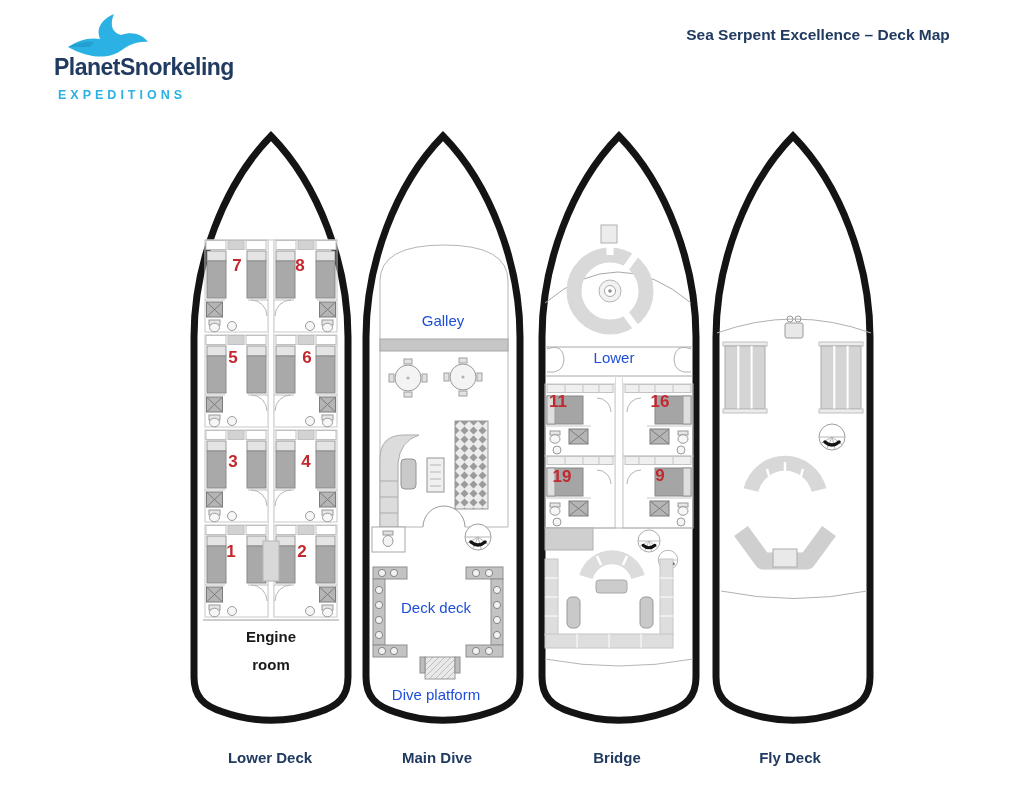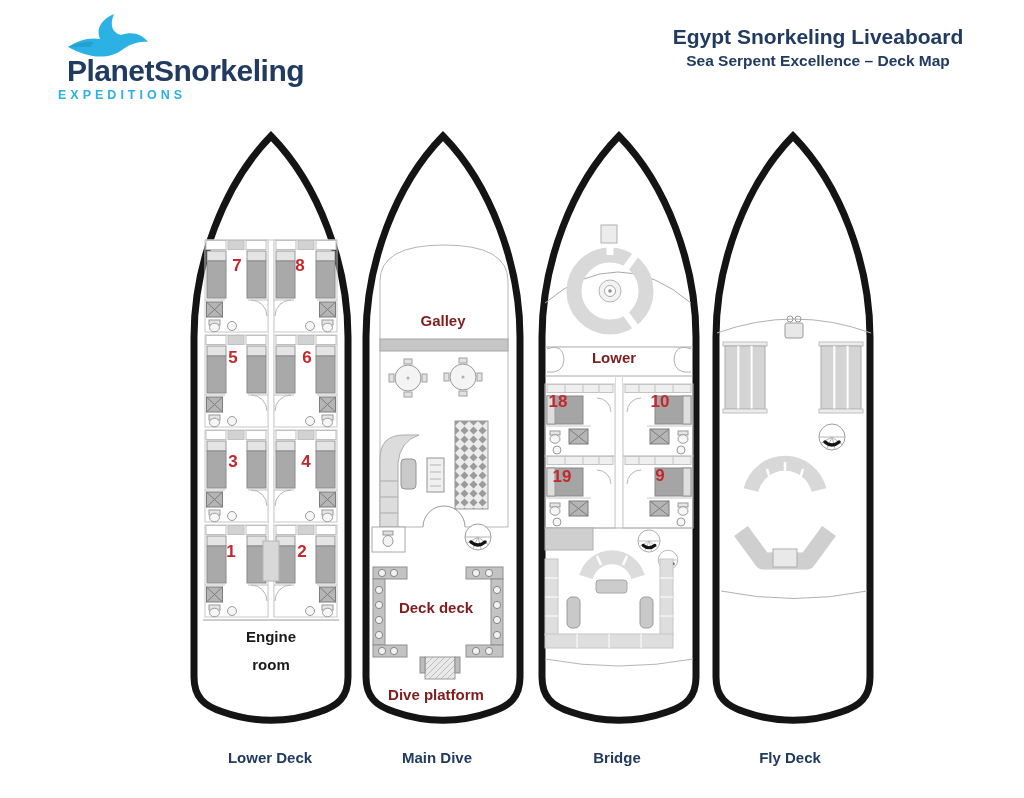--- a/index.html
+++ b/index.html
@@ -1,32 +1,32 @@
 <!DOCTYPE html>
 <html style="--navy: #203a60; --lblue: #2bb1e3; --red: #c2282e;"><head>
 <meta charset="utf-8">
 <style>
   html,body{margin:0;padding:0;background:#fff;}
   .page{position:relative;width:1024px;height:798px;background:#ffffff;overflow:hidden;
         font-family:"Liberation Sans",sans-serif;}
   .abs{position:absolute;}
   
-  .logo-word{position:absolute;left:54px;top:54px;font-size:30px;font-weight:bold;
-             letter-spacing:-0.5px;color:var(--navy);margin-left:13px;}
+  .logo-word{position:absolute;left:54px;top:54px;font-size:23px;font-weight:bold;
+             letter-spacing:-0.5px;color:var(--navy);}
   .logo-tag{position:absolute;left:58px;top:88px;font-size:12.5px;font-weight:bold;
             letter-spacing:4px;color:var(--lblue);}
   .title-block{position:absolute;left:818px;top:24px;transform:translateX(-50%);
                text-align:center;color:var(--navy);white-space:nowrap;}
   .title-main{font-size:21px;font-weight:bold;line-height:26px;}
   .title-sub{font-size:15.5px;font-weight:bold;line-height:22px;}
   
   .deck-svg{position:absolute;top:129px;}
   
-  .lbl{position:absolute;transform:translate(-50%,-50%);font-size:15px;font-weight:bold;
-       color:#7f1d1d;white-space:nowrap;}
+  .lbl{position:absolute;transform:translate(-50%,-50%);font-size:15px;font-weight:normal;
+       color:#1d4ed8;white-space:nowrap;}
   .lbl2{position:absolute;transform:translate(-50%,-50%);font-size:15px;font-weight:bold;
         color:#1a1a1a;width:84px;text-align:center;line-height:28px;}
   .cabnum{position:absolute;transform:translate(-50%,-50%);font-size:17px;font-weight:bold;
           color:var(--red);white-space:nowrap;}
   .caption{position:absolute;top:757px;transform:translate(-50%,-50%);font-size:15px;
            font-weight:bold;color:var(--navy);white-space:nowrap;text-align:right;}
 </style>
 </head>
 <body>
 
@@ -52,21 +52,20 @@
 
   <svg class="abs" style="left:62px;top:13px" width="88" height="44" viewBox="0 0 88 44">
     <path d="M6,34 C16,27 28,24 38,26 C34,17 38,7 52,1 C47,13 51,20 59,22 C70,18 80,21 86,29
              C75,28 67,32 60,37 C45,48 24,44 6,34 Z" fill="#2bb1e3"></path>
     <path d="M6,34 C14,30 24,28 32,29 L28,34 Z" fill="#1b8fc0" opacity="0.5"></path>
   </svg>
   <div class="logo-word">PlanetSnorkeling</div>
   <div class="logo-tag">EXPEDITIONS</div>
 
   <div class="title-block">
-    <div class="title-main">Egypt Snorkeling Liveaboard</div>
     <div class="title-sub">Sea Serpent Excellence – Deck Map</div>
   </div>
 
   <svg class="deck-svg" style="left:189px" width="164" height="600" viewBox="0 0 164 600">
     <defs>
       <g id="cabLo">
         <rect x="0" y="0" width="63" height="92" fill="none" stroke="#c8c8c8"></rect>
         <rect x="1" y="0.5" width="20" height="9" fill="#ffffff" stroke="#c0c0c0"></rect>
         <rect x="23" y="0.5" width="16" height="9" fill="#d2d2d2" stroke="#c0c0c0"></rect>
         <rect x="41" y="0.5" width="20" height="9" fill="#ffffff" stroke="#c0c0c0"></rect>
@@ -274,22 +273,22 @@
 
   <div class="cabnum" style="left:237px;top:266px">7</div>
   <div class="cabnum" style="left:300px;top:266px">8</div>
   <div class="cabnum" style="left:233px;top:358px">5</div>
   <div class="cabnum" style="left:307px;top:358px">6</div>
   <div class="cabnum" style="left:233px;top:462px">3</div>
   <div class="cabnum" style="left:306px;top:462px">4</div>
   <div class="cabnum" style="left:231px;top:552px">1</div>
   <div class="cabnum" style="left:302px;top:552px">2</div>
 
-  <div class="cabnum" style="left:558px;top:402px">18</div>
-  <div class="cabnum" style="left:660px;top:402px">10</div>
+  <div class="cabnum" style="left:558px;top:402px">11</div>
+  <div class="cabnum" style="left:660px;top:402px">16</div>
   <div class="cabnum" style="left:562px;top:477px">19</div>
   <div class="cabnum" style="left:660px;top:476px">9</div>
 
   <div class="caption" style="left:270px">Lower Deck</div>
   <div class="caption" style="left:437px">Main Dive</div>
   <div class="caption" style="left:617px">Bridge</div>
   <div class="caption" style="left:790px">Fly Deck</div>
 
 </div>
 

